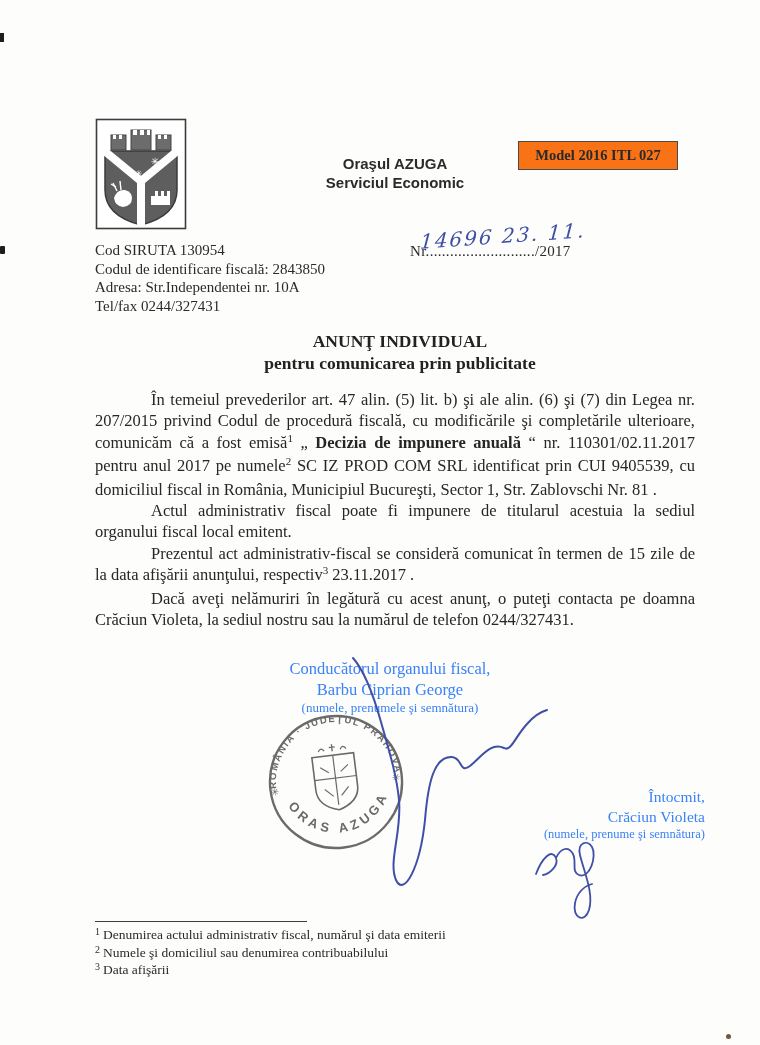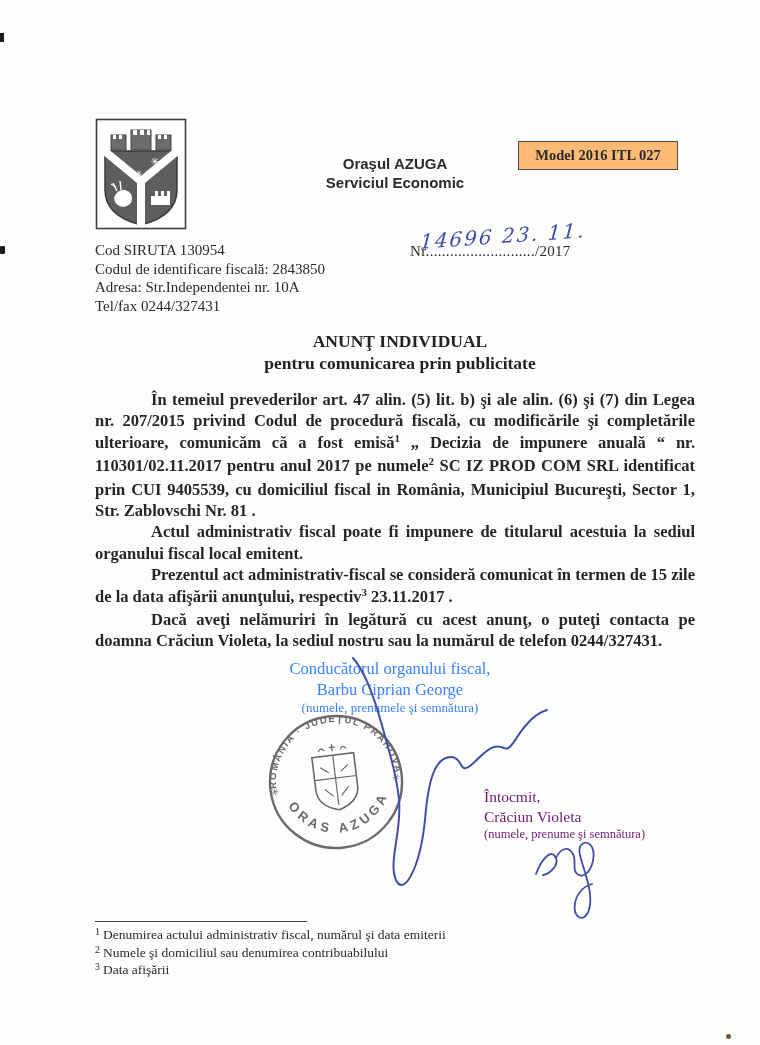--- a/index.html
+++ b/index.html
@@ -10,43 +10,43 @@
   
   .coat{position:absolute;left:95px;top:118px;}
 
   
   .org-header{position:absolute;left:295px;top:154px;width:200px;text-align:center;
               font-family:"Liberation Sans", sans-serif;font-weight:bold;
               font-size:15px;line-height:19px;color:#2b2b2b;}
 
   .model-box{position:absolute;left:518px;top:141px;width:158px;height:27px;
              border:1.6px solid #4a4a4a;display:flex;align-items:center;justify-content:center;
-             font-weight:bold;font-size:14.5px;color:#2a2a2a;background:#fdba74;}
+             font-weight:bold;font-size:14.5px;color:#2a2a2a;background:#f97316;}
 
   .info{position:absolute;left:95px;top:241px;font-size:15px;line-height:18.5px;color:#2a2a2a;}
 
   .nr-line{position:absolute;left:410px;top:243px;font-size:15px;color:#2a2a2a;letter-spacing:.3px;}
   .hand-nr{position:absolute;left:420px;top:224px;color:#3e4fa5;font-size:20px;
            font-family:"DejaVu Serif", serif;font-style:italic;letter-spacing:2px;
            transform:rotate(-4deg) skewX(-8deg);white-space:nowrap;}
 
   .doc-title{position:absolute;left:20px;top:331px;width:760px;text-align:center;
              font-weight:bold;font-size:17.5px;line-height:21.5px;color:#222;}
 
   .body-text{position:absolute;left:95px;top:389px;width:600px;font-size:16.5px;
              line-height:21.4px;text-align:justify;color:#262626;}
-  .body-text p{margin:0;text-indent:56px;font-weight:bold;}
+  .body-text p{margin:0;text-indent:56px;}
   .sup{font-size:11px;position:relative;top:-6px;}
 
   .sig-left{position:absolute;left:190px;top:658px;width:400px;text-align:center;
             font-size:16.5px;line-height:21px;color:#3b82f6;}
   .sig-left .note{font-size:13px;line-height:16px;}
 
-  .sig-right{position:absolute;left:484px;top:787px;width:200px;text-align:left;
-             font-size:15.5px;line-height:20px;color:#701a75;}
+  .sig-right{position:absolute;left:505px;top:787px;width:200px;text-align:right;
+             font-size:15.5px;line-height:20px;color:#3b82f6;}
   .sig-right .note{font-size:12.5px;line-height:15px;}
 
   .stamp{position:absolute;left:262px;top:708px;transform:rotate(-7deg);opacity:.88;}
 
   .overlay{position:absolute;left:0;top:0;pointer-events:none;}
 
   .fn-rule{position:absolute;left:95px;top:921px;width:212px;border-top:1.2px solid #3c3c3c;}
   .footnotes{position:absolute;left:95px;top:927px;font-size:13.5px;line-height:16.5px;color:#2a2a2a;}
   .footnotes .fsup{font-size:10px;position:relative;top:-4px;margin-right:3px;}
 

